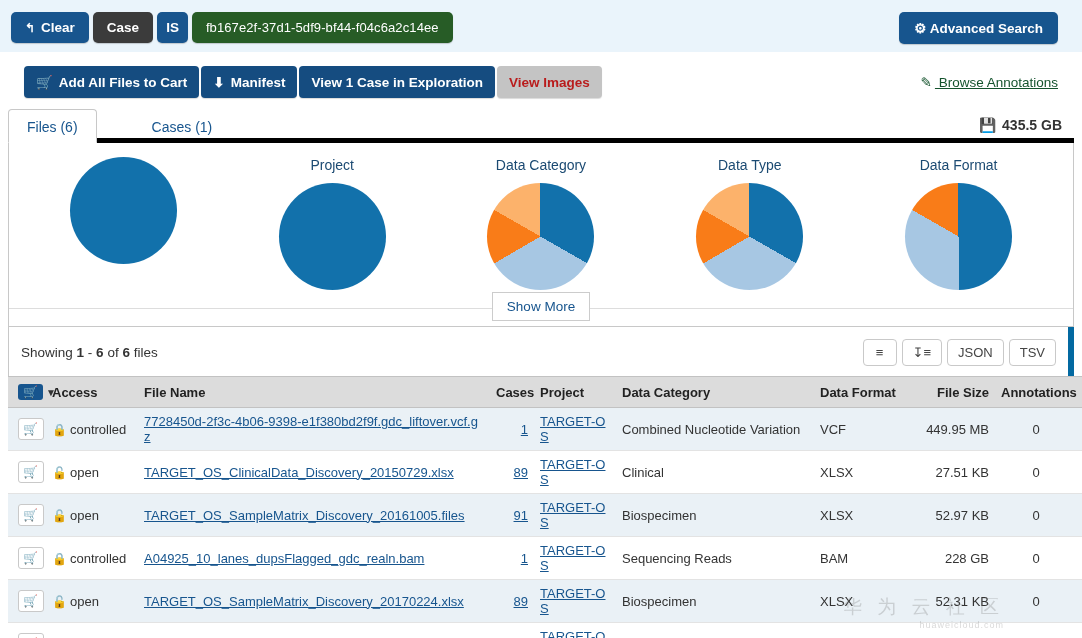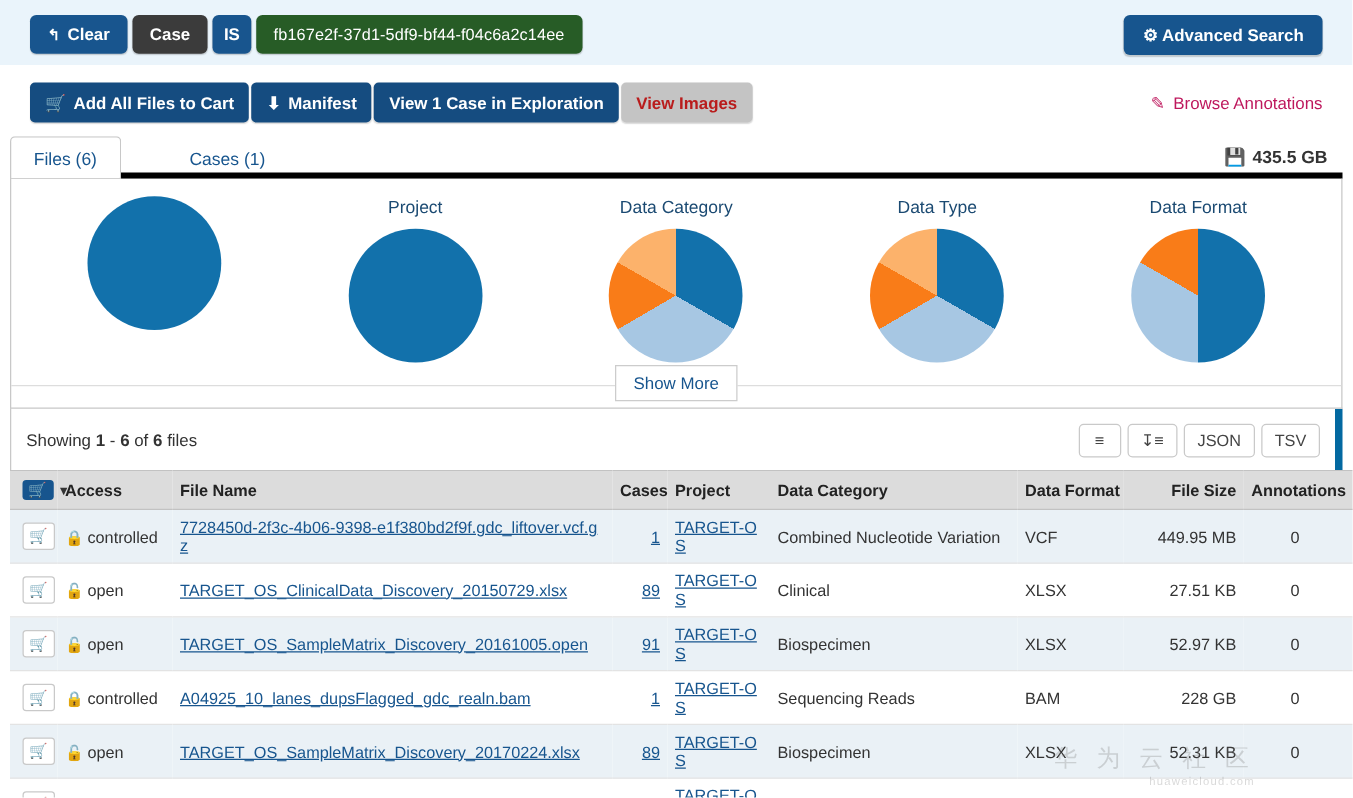--- a/index.html
+++ b/index.html
@@ -10,21 +10,21 @@
     background: #ffffff;
     font-family: "Liberation Sans", sans-serif;
     font-size: 13px;
     color: #333;
   }
 
   
   #filter-bar {
     background: #eaf4fb;
     height: 52px;
-    padding: 12px 24px 0 24px;
+    padding: 12px 24px 0 11px;
     display: flex;
     align-items: flex-start;
     justify-content: space-between;
   }
   .pill-group { display: flex; align-items: stretch; gap: 4px; }
   .pill {
     border: none;
     border-radius: 5px;
     color: #fff;
     font-size: 13.5px;
@@ -75,22 +75,23 @@
     font-size: 13.5px;
     font-weight: bold;
     cursor: pointer;
     white-space: nowrap;
     box-shadow: 0 1px 1px rgba(0,0,0,.15);
   }
   .abtn .ic { margin-right: 6px; }
   .abtn.disabled { background: #c4c4c4; color: #b91c1c; cursor: default; }
 
   #browse-annotations {
-    color: #be185d;
+    color: #14532d;
     font-size: 13.5px;
+    text-decoration: underline;
     cursor: pointer;
     white-space: nowrap;
   }
   #browse-annotations .ic { text-decoration: none; display:inline-block; margin-right:3px; }
 
   
   #panel { margin: 0 8px; }
   #tabs {
     display: flex;
     align-items: flex-start;
@@ -412,21 +413,21 @@
           <td class="c-cases"><span class="num-link">89</span></td>
           <td class="c-proj"><a class="link">TARGET-OS</a></td>
           <td class="c-cat">Clinical</td>
           <td class="c-fmt">XLSX</td>
           <td class="c-size">27.51 KB</td>
           <td class="c-ann">0</td>
         </tr>
         <tr>
           <td class="c-cart"><span class="cart-btn">🛒</span></td>
           <td class="c-access"><span class="lock">🔓</span><span>open</span></td>
-          <td class="c-name"><a class="link">TARGET_OS_SampleMatrix_Discovery_20161005.open</a></td>
+          <td class="c-name"><a class="link">TARGET_OS_SampleMatrix_Discovery_20161005.files</a></td>
           <td class="c-cases"><span class="num-link">91</span></td>
           <td class="c-proj"><a class="link">TARGET-OS</a></td>
           <td class="c-cat">Biospecimen</td>
           <td class="c-fmt">XLSX</td>
           <td class="c-size">52.97 KB</td>
           <td class="c-ann">0</td>
         </tr>
         <tr>
           <td class="c-cart"><span class="cart-btn">🛒</span></td>
           <td class="c-access"><span class="lock">🔒</span><span>controlled</span></td>

